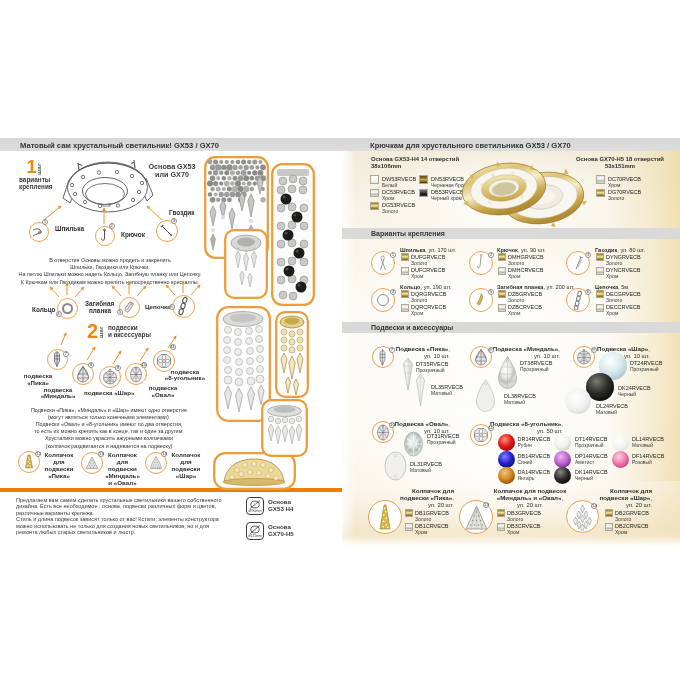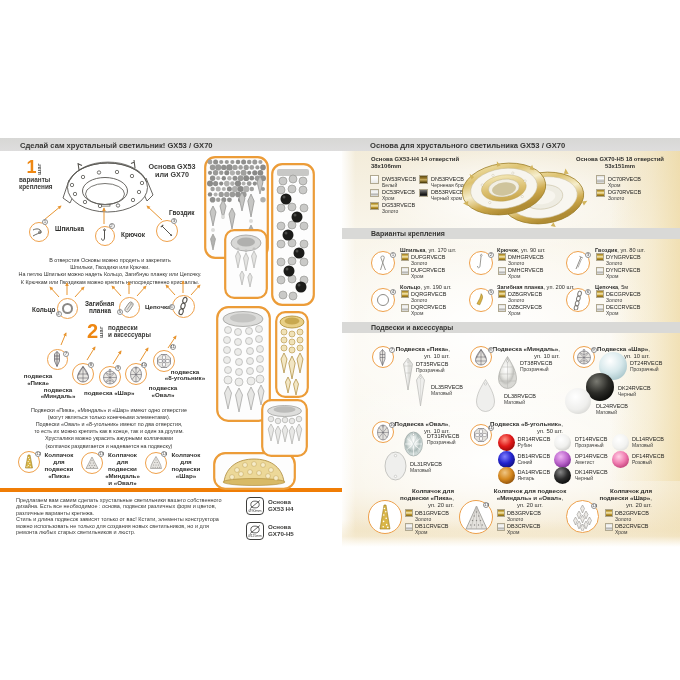--- a/index.html
+++ b/index.html
@@ -17,22 +17,22 @@
 .bronze{background:linear-gradient(#5c4a14,#a08030 38%,#c8ae62 52%,#6a5618 86%,#3c300c)}
 .bchrome{background:linear-gradient(#787878,#3c3c3c 45%,#101010 82%,#484848)}
 .code{position:absolute;font-size:5.5px;line-height:6px;color:#1e1e1c;white-space:nowrap}
 .code .cn{font-size:5px;color:#3c3c3a}
 .t55{font-size:5.4px;line-height:7.2px}
 .glabel{position:absolute;font-weight:bold;font-size:6.2px;line-height:6.9px;color:#2e2e2c}
 </style></head>
 <body>
 
 <div class="ab" style="left:0;top:138px;width:680px;height:13px;background:linear-gradient(#d7d7d5,#dedddd)"></div>
-<div class="ab b" style="left:20px;top:141px;font-size:7.6px;color:#353533">Сделай сам хрустальный светильник! GX53 / GX70</div>
-<div class="ab b" style="left:370px;top:141px;font-size:7.6px;color:#353533">Основа для хрустального светильника GX53 / GX70</div>
+<div class="ab b" style="left:20px;top:141px;font-size:7.6px;color:#353533">Матовый сам хрустальный светильник! GX53 / GX70</div>
+<div class="ab b" style="left:370px;top:141px;font-size:7.6px;color:#353533">Крючкам для хрустального светильника GX53 / GX70</div>
 
 <div class="ab b" style="left:26.5px;top:159px;font-size:18px;line-height:16px;color:#ee8712">1</div>
 <div class="ab b" style="left:35px;top:174.5px;font-size:6.2px;color:#4a4a48;transform:rotate(-90deg);transform-origin:left top;letter-spacing:0.2px">шаг</div>
 <div class="ab b" style="left:19px;top:176px;font-size:6.4px;line-height:7px;color:#3a3a38">варианты<br>крепления</div>
 <div class="ab b ctr" style="left:145px;top:163px;width:54px;font-size:7.2px;line-height:7.8px;color:#3a3a38">Основа GX53<br>или GX70</div>
 
 <svg class="ab" style="left:55px;top:150px" width="105" height="75" viewBox="0 0 105 75">
  <g fill="none" stroke="#56544f" stroke-width="0.9">
   <path d="M14 30 L8 48 L15 53 L22 38" fill="#fff" stroke-width="0.9"></path>
   <path d="M91 28 L98 45 L92 51 L85 36" fill="#fff" stroke-width="0.9"></path>

